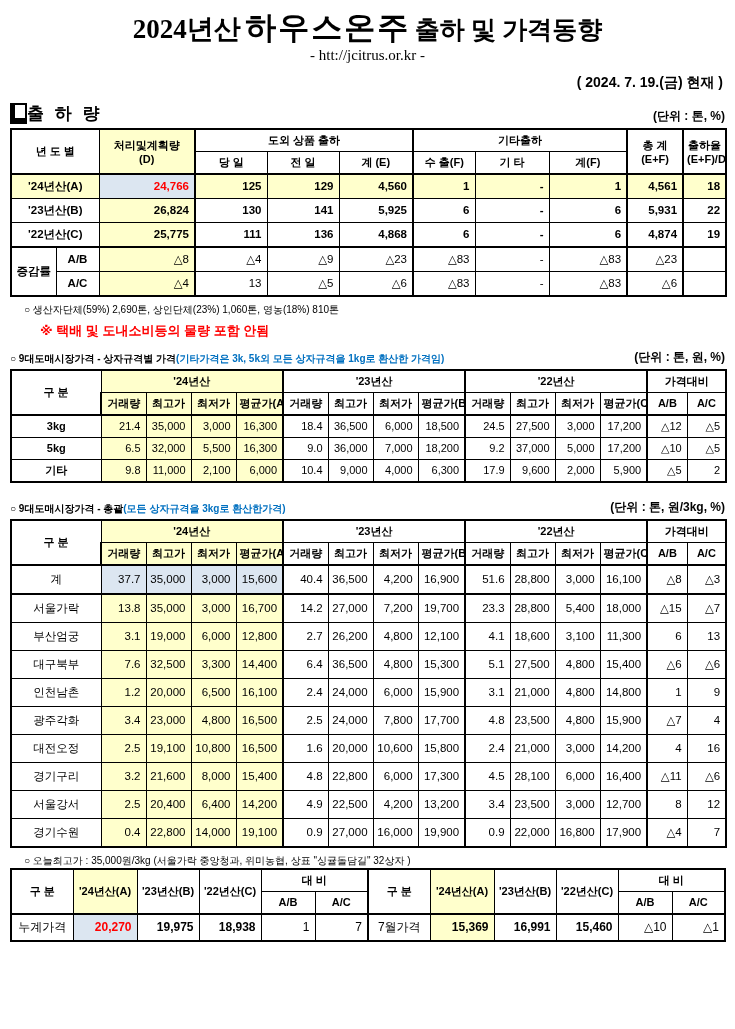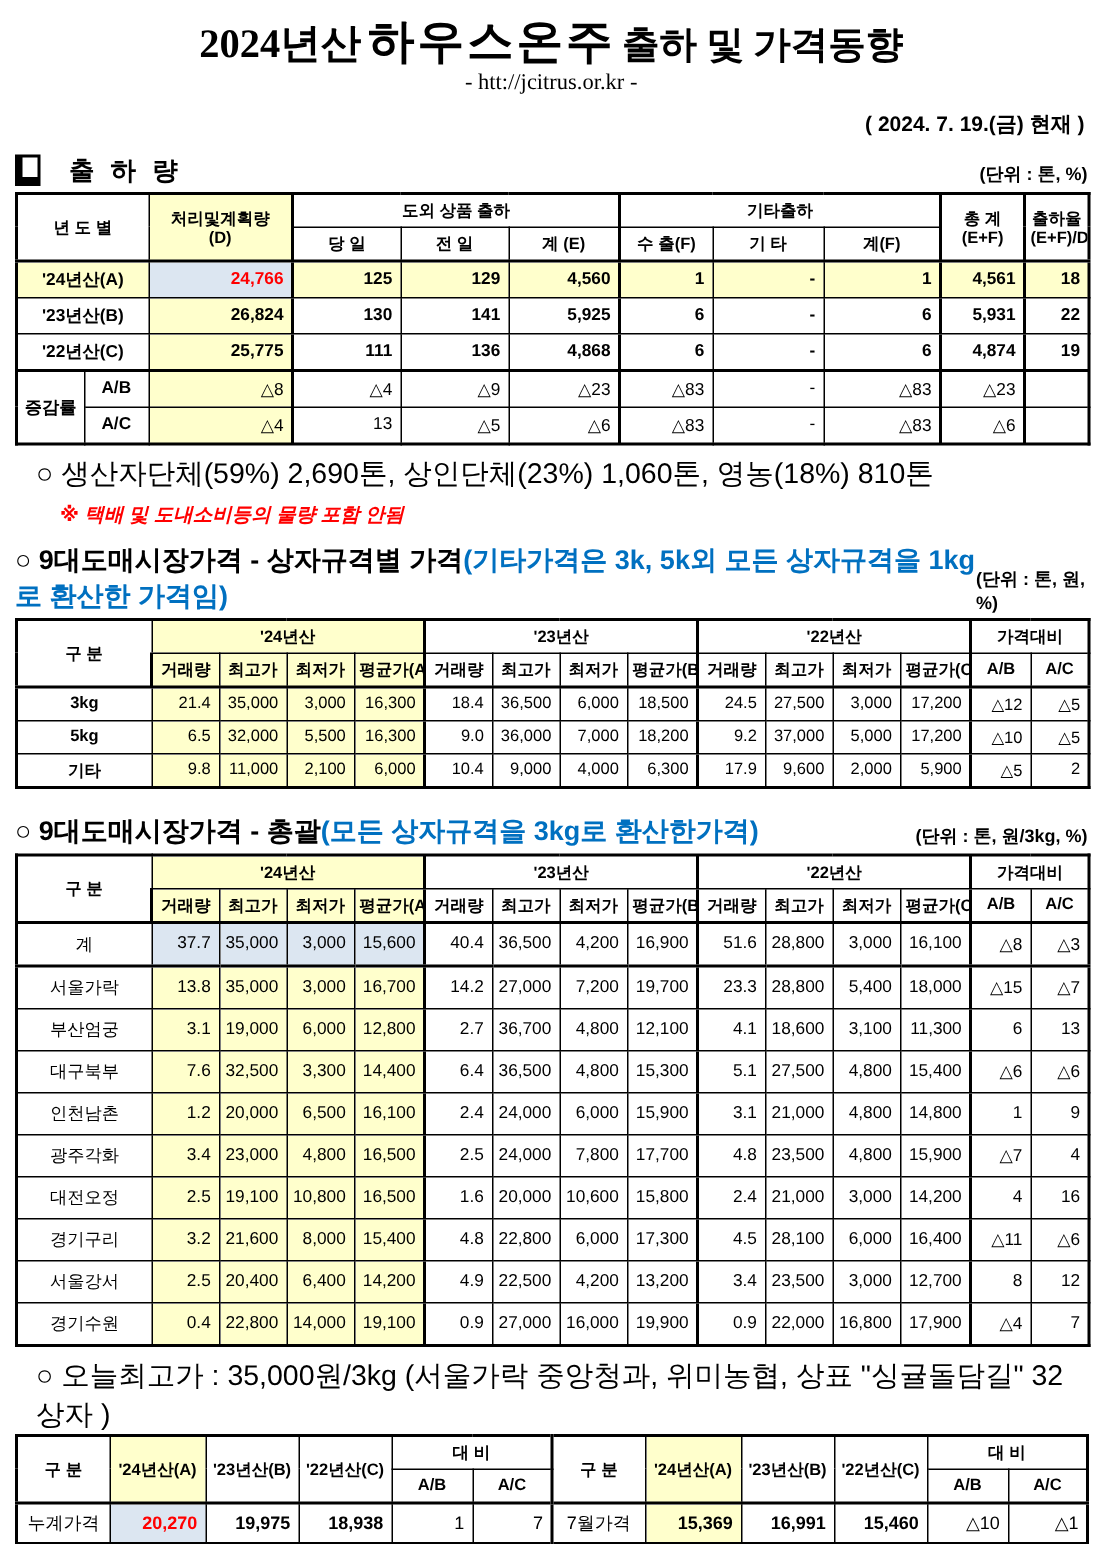--- a/index.html
+++ b/index.html
@@ -12,25 +12,25 @@
   
   .titleline{text-align:center;margin-top:4px;line-height:1.05;}
   .t-pre{font-family:"Liberation Serif","DejaVu Serif",serif;font-size:27px;font-weight:bold;}
   .t-prod{font-size:31px;font-weight:900;letter-spacing:2px;}
   .t-suf{font-family:"Liberation Serif","DejaVu Serif",serif;font-size:25px;font-weight:bold;}
   .t-url{text-align:center;font-family:"Liberation Serif","DejaVu Serif",serif;font-size:15px;margin-top:2px;}
   .dateline{text-align:right;font-size:14px;font-weight:bold;margin:10px 2px 0 0;}
 
   
   .sec{display:flex;justify-content:space-between;align-items:flex-end;margin:10px 0 3px 0;}
-  .sec-title{font-size:17px;font-weight:bold;letter-spacing:3px;display:flex;align-items:center;gap:19px;}
+  .sec-title{font-size:17px;font-weight:bold;letter-spacing:3px;display:flex;align-items:center;gap:0;}
   .sq{width:10px;height:13px;border:2px solid #000;border-left-width:5px;border-bottom-width:6px;display:inline-block;}
   .unit{font-size:12px;font-weight:bold;}
   .subline{display:flex;justify-content:space-between;align-items:flex-end;margin:9px 0 3px 0;}
-  .subtitle{font-size:18px;font-weight:bold;}
+  .subtitle{font-size:10px;font-weight:bold;}
   .subtitle .paren{color:var(--bluetext,#0070c0);}
 
   
   table{border-collapse:collapse;table-layout:fixed;width:715px;border:2px solid #000;}
   td,th{border:1px solid #000;font-size:11px;padding:1px 3px;height:19px;overflow:hidden;white-space:nowrap;}
   th{font-weight:bold;text-align:center;}
   thead{border-bottom:2px solid #000;}
   .n{text-align:right;padding-right:5px;}
   .c{text-align:center;}
   .b{font-weight:bold;}
@@ -51,22 +51,22 @@
   .g24{background:var(--yellow,#ffffcc);}
   th.g24{background:var(--yellow,#ffffcc);margin-left:24px;}
   #t3 td{height:25px;font-size:11.5px;}
   #t3 tbody tr:nth-of-type(1) td{border-bottom:2px solid #000;}
   #t3 tbody tr:nth-of-type(1) td.g24{background:var(--blue,#dce6f1);}
 
   #t4 td{height:23px;font-size:12px;}
   #t4 td.vb{font-weight:bold;}
 
   
-  .note{font-size:19px;margin:6px 0 0 14px;}
-  .rednote{font-size:13px;color:var(--red,#f00);font-weight:bold;margin:5px 0 0 30px;font-style:italic;}
+  .note{font-size:10px;margin:6px 0 0 14px;}
+  .rednote{font-size:13px;color:var(--red,#f00);font-weight:bold;margin:5px 0 0 30px;}
 </style>
 </head>
 <body>
 
 <div class="page">
 
   <div class="titleline">
     <span class="t-pre">2024년산</span>
     <span class="t-prod">하우스온주</span>
     <span class="t-suf">출하 및 가격동향</span>
@@ -393,21 +393,21 @@
           <td class="n">△7</td>
         </tr>
 
         <tr>
           <td class="c">부산엄궁</td>
           <td class="n g24">3.1</td>
           <td class="n g24">19,000</td>
           <td class="n g24">6,000</td>
           <td class="n g24">12,800</td>
           <td class="n gs">2.7</td>
-          <td class="n">36,700</td>
+          <td class="n">26,200</td>
           <td class="n">4,800</td>
           <td class="n">12,100</td>
           <td class="n gs">4.1</td>
           <td class="n">18,600</td>
           <td class="n">3,100</td>
           <td class="n">11,300</td>
           <td class="n gs">6</td>
           <td class="n">13</td>
         </tr>
 

